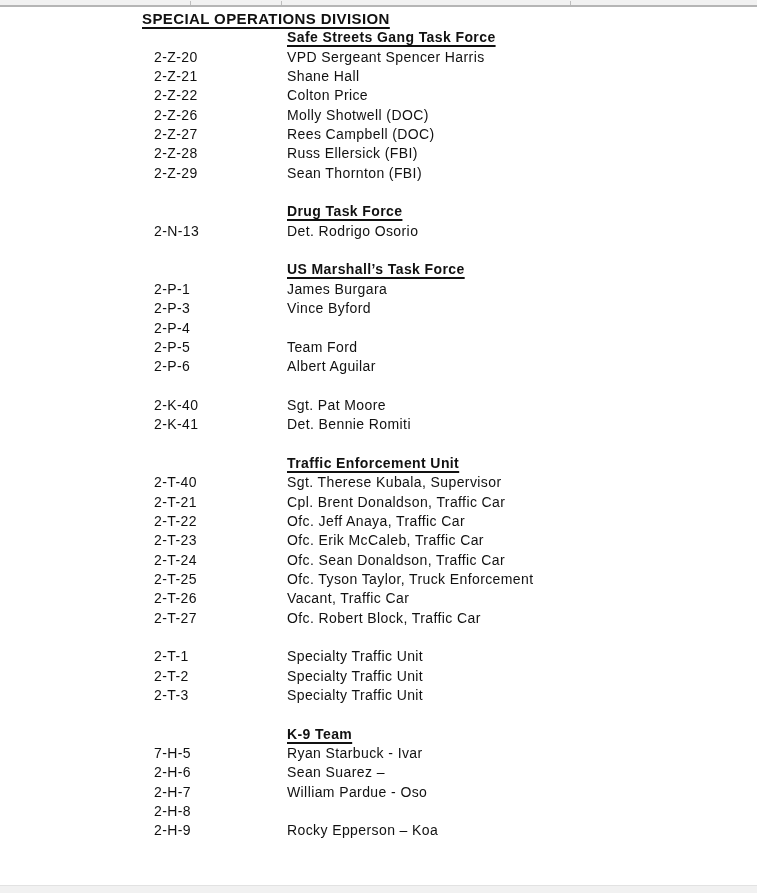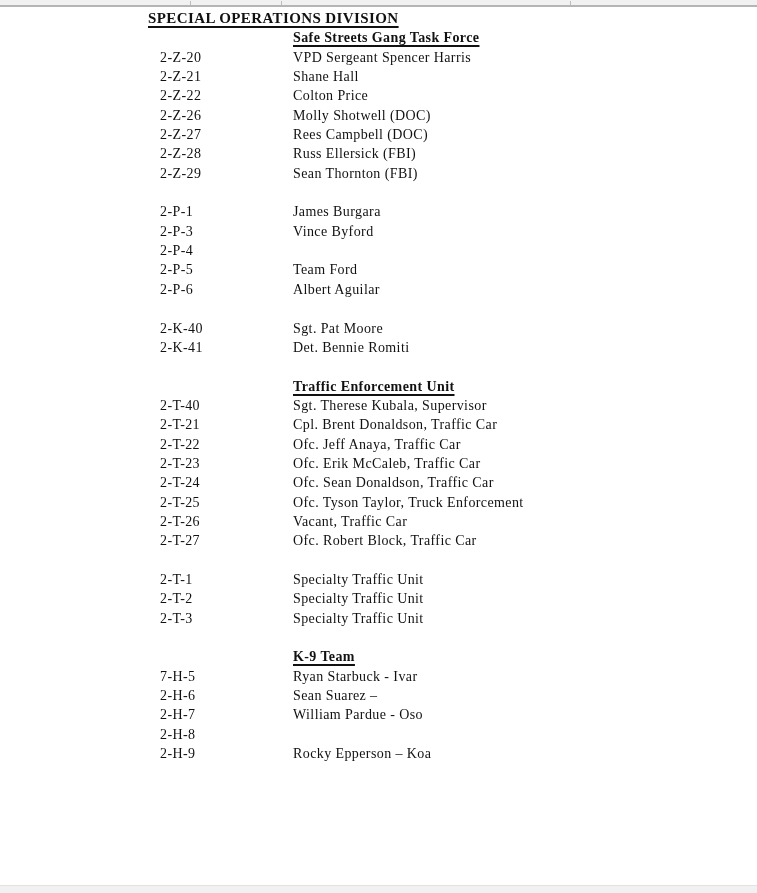--- a/index.html
+++ b/index.html
@@ -29,22 +29,22 @@
     position:absolute;top:1px;width:1px;height:4px;background:var(--tick);
   }
   .tick.t1{left:190px;} .tick.t2{left:281px;} .tick.t3{left:570px;}
   
   .bottom-strip{
     position:absolute;left:0;bottom:0;width:757px;height:8px;
     background:var(--strip-bg);
     border-top:1px solid var(--gap-border);
   }
   .doc{
-    position:absolute;top:9px;left:148px;right:8px;
-    font-size:14px;letter-spacing:0.4px;line-height:19.35px;font-family:Liberation Serif, serif;
+    position:absolute;top:9px;left:142px;right:8px;
+    font-size:14px;letter-spacing:0.4px;line-height:19.35px;
   }
   .row{display:flex;height:19.35px;white-space:nowrap;}
   .col-sign{flex:0 0 133px;margin-left:12px;}
   .col-name{flex:1 1 auto;}
   .title-row{height:19.35px;}
   .title{
     font-weight:700;font-size:15px;
     text-decoration:underline;
     text-decoration-thickness:1.5px;
     text-underline-offset:3px;
@@ -99,20 +99,34 @@
         <div class="row">
           <span class="col-sign">2-Z-28</span>
           <span class="col-name">Russ Ellersick (FBI)</span>
         </div>
         <div class="row">
           <span class="col-sign">2-Z-29</span>
           <span class="col-name">Sean Thornton (FBI)</span>
         </div>
       </div>
       <div class="section">
+        <div class="row heading-row">
+          <span class="col-sign"></span>
+          <span class="col-name"><span class="heading">Drug Task Force</span></span>
+        </div>
+        <div class="row">
+          <span class="col-sign">2-N-13</span>
+          <span class="col-name">Det. Rodrigo Osorio</span>
+        </div>
+      </div>
+      <div class="section">
+        <div class="row heading-row">
+          <span class="col-sign"></span>
+          <span class="col-name"><span class="heading">US Marshall’s Task Force</span></span>
+        </div>
         <div class="row">
           <span class="col-sign">2-P-1</span>
           <span class="col-name">James Burgara</span>
         </div>
         <div class="row">
           <span class="col-sign">2-P-3</span>
           <span class="col-name">Vince Byford</span>
         </div>
         <div class="row">
           <span class="col-sign">2-P-4</span>

